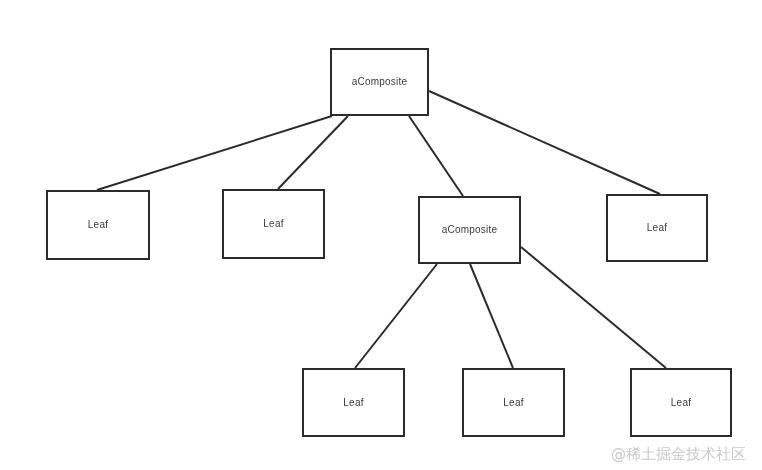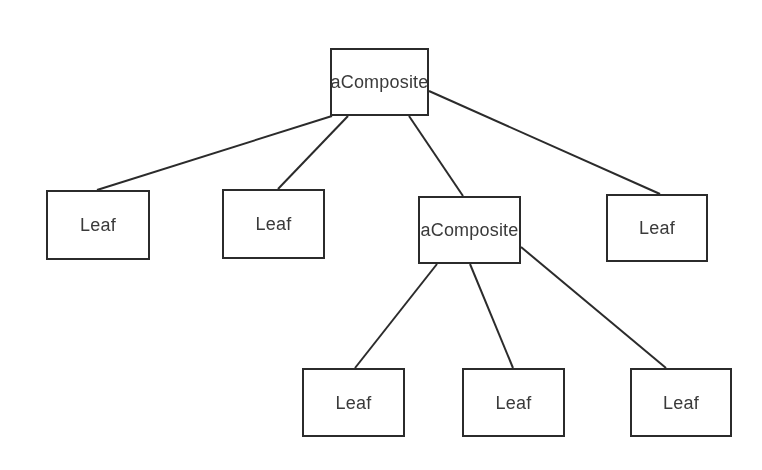--- a/index.html
+++ b/index.html
@@ -30,21 +30,21 @@
     position: absolute;
     box-sizing: border-box;
     border: 2px solid #2b2b2b;
     background: #ffffff;
     display: flex;
     align-items: center;
     justify-content: center;
   }
   .node-label {
     font-family: "Liberation Sans", sans-serif;
-    font-size: 18px;
+    font-size: 10px;
     color: #3a3a3a;
     letter-spacing: 0.2px;
     white-space: nowrap;
     line-height: 1;
     user-select: none;
   }
   .watermark {
     position: absolute;
     right: 16px;
     bottom: 6px;
@@ -90,14 +90,15 @@
         <span class="node-label" style="color: rgb(58, 58, 58);">Leaf</span>
       </div>
       <div class="node-box" style="left: 462px; top: 368px; width: 103px; height: 69px; border-color: rgb(43, 43, 43); background: rgb(255, 255, 255);">
         <span class="node-label" style="color: rgb(58, 58, 58);">Leaf</span>
       </div>
       <div class="node-box" style="left: 630px; top: 368px; width: 102px; height: 69px; border-color: rgb(43, 43, 43); background: rgb(255, 255, 255);">
         <span class="node-label" style="color: rgb(58, 58, 58);">Leaf</span>
       </div>
     </div>
 
+  <div class="watermark">@稀土掘金技术社区</div>
 
 </div>
 
 </body></html>

